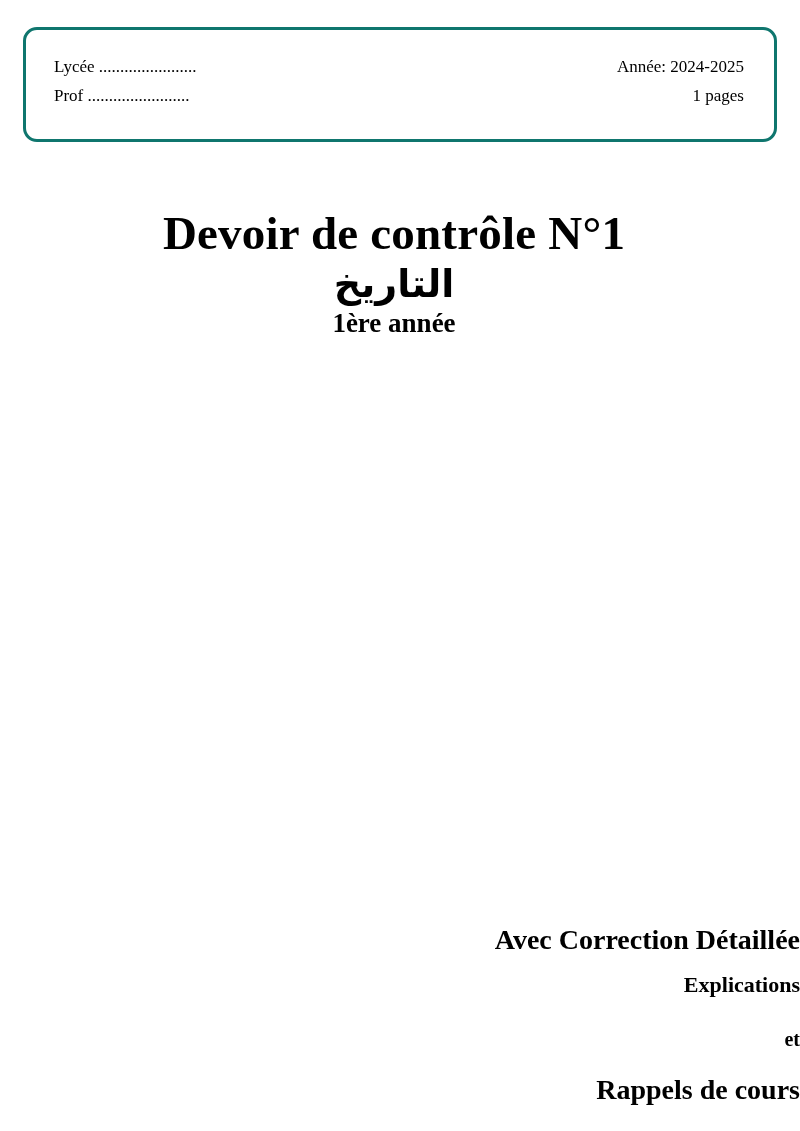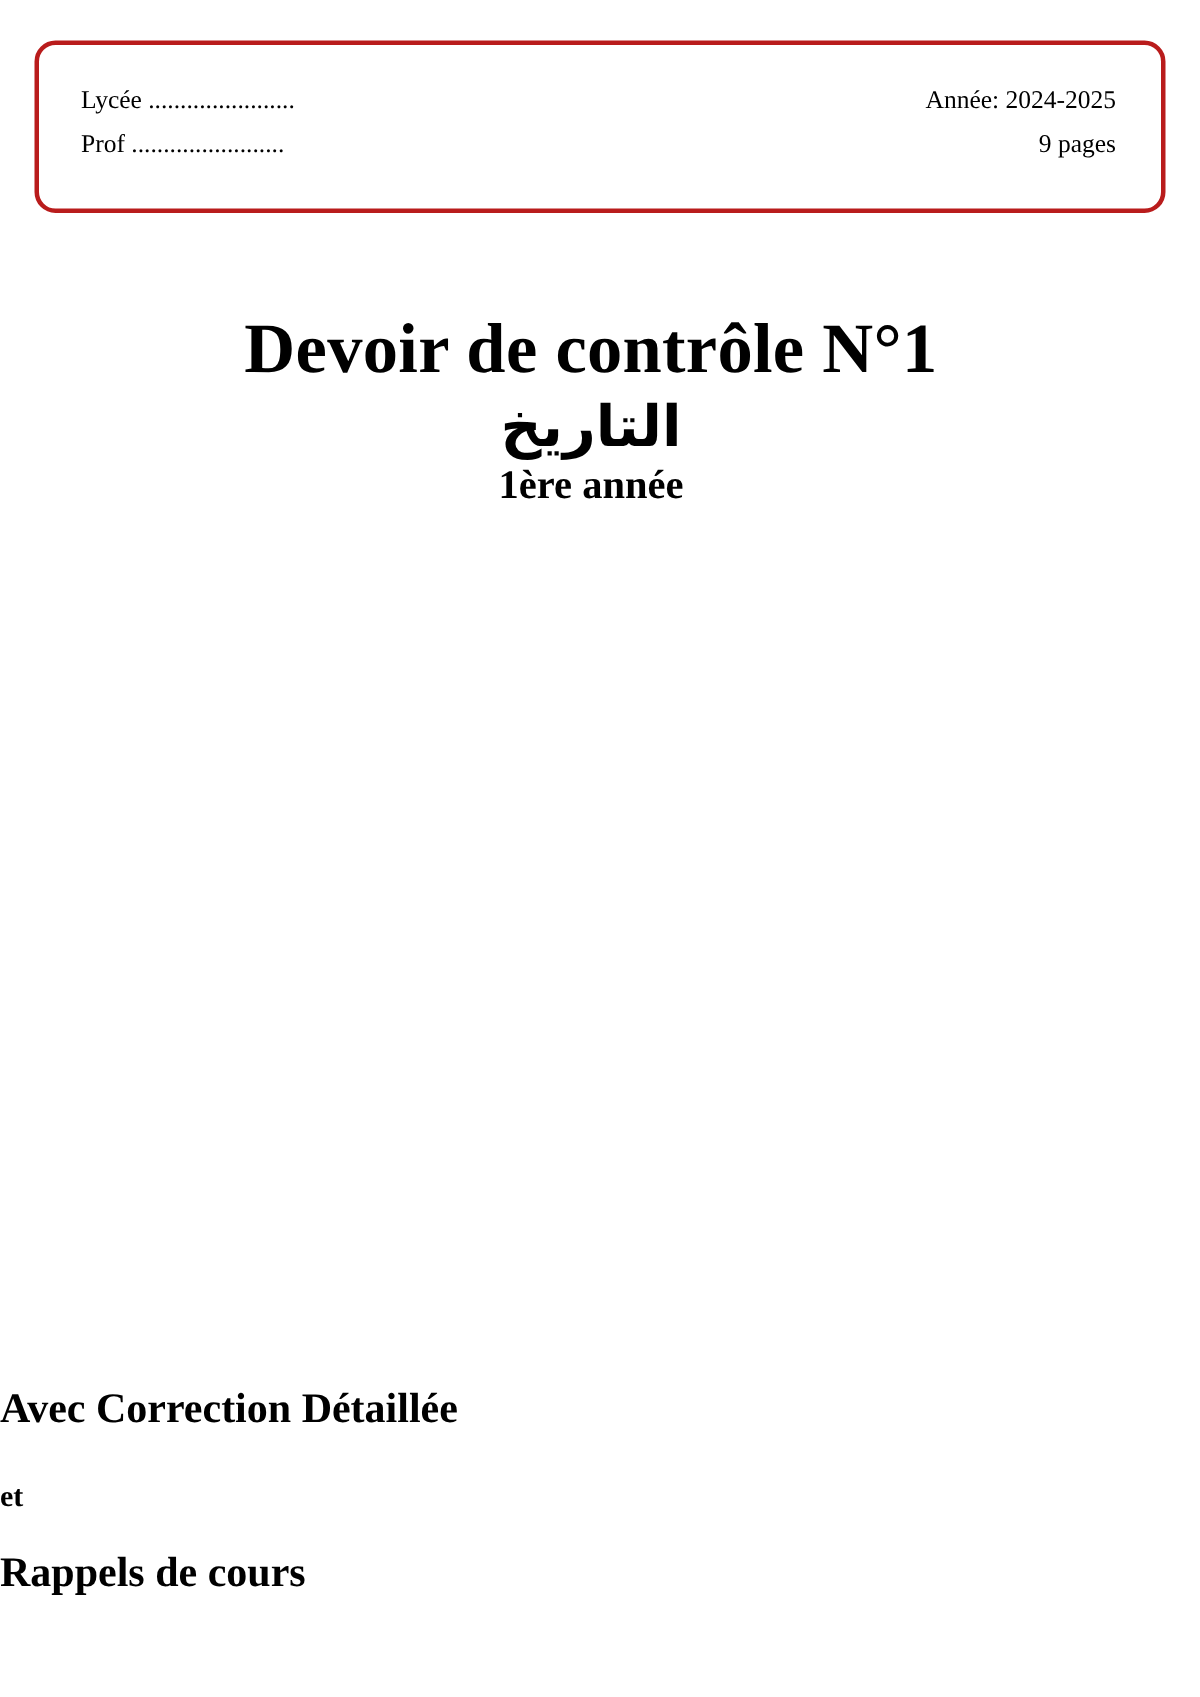--- a/index.html
+++ b/index.html
@@ -26,21 +26,21 @@
   }
 
   
   .header-box {
     position: absolute;
     left: 23px;
     top: 27px;
     width: 754px;
     height: 115px;
     box-sizing: border-box;
-    border: 3px solid #b91c1c;
+    border: 3px solid #0f766e;
     border-radius: 14px;
     background: #ffffff;
   }
   .header-inner {
     position: absolute;
     left: 0; top: 0; right: 0; bottom: 0;
     padding: 27px 30px 0 28px;
     display: flex;
     justify-content: space-between;
     align-items: flex-start;
@@ -88,21 +88,21 @@
     font-weight: bold;
     line-height: 32px;
   }
 
   
   .footer-block {
     position: absolute;
     left: 0;
     top: 922px;
     width: 800px;
-    text-align: left;
+    text-align: right;
   }
   .footer-main {
     font-size: 28px;
     font-weight: bold;
     line-height: 36px;
   }
   .footer-sub1 {
     margin-top: 13px;
     font-size: 22px;
     font-weight: bold;
@@ -127,30 +127,31 @@
 <div class="page">
 
   <div class="header-box">
     <div class="header-inner">
       <div class="header-col left">
         <div class="header-line">Lycée .......................</div>
         <div class="header-line">Prof ........................</div>
       </div>
       <div class="header-col right">
         <div class="header-line">Année: 2024-2025</div>
-        <div class="header-line">9 pages</div>
+        <div class="header-line">1 pages</div>
       </div>
     </div>
   </div>
 
   <div class="title-block">
     <div class="doc-title">Devoir de contrôle N°1</div>
     <div class="subject-ar">التاريخ</div>
     <div class="level">1ère année</div>
   </div>
 
   <div class="footer-block">
     <div class="footer-main">Avec Correction Détaillée</div>
+    <div class="footer-sub1">Explications</div>
     <div class="footer-and">et</div>
     <div class="footer-sub2">Rappels de cours</div>
   </div>
 
 </div>
 
 </body></html>

